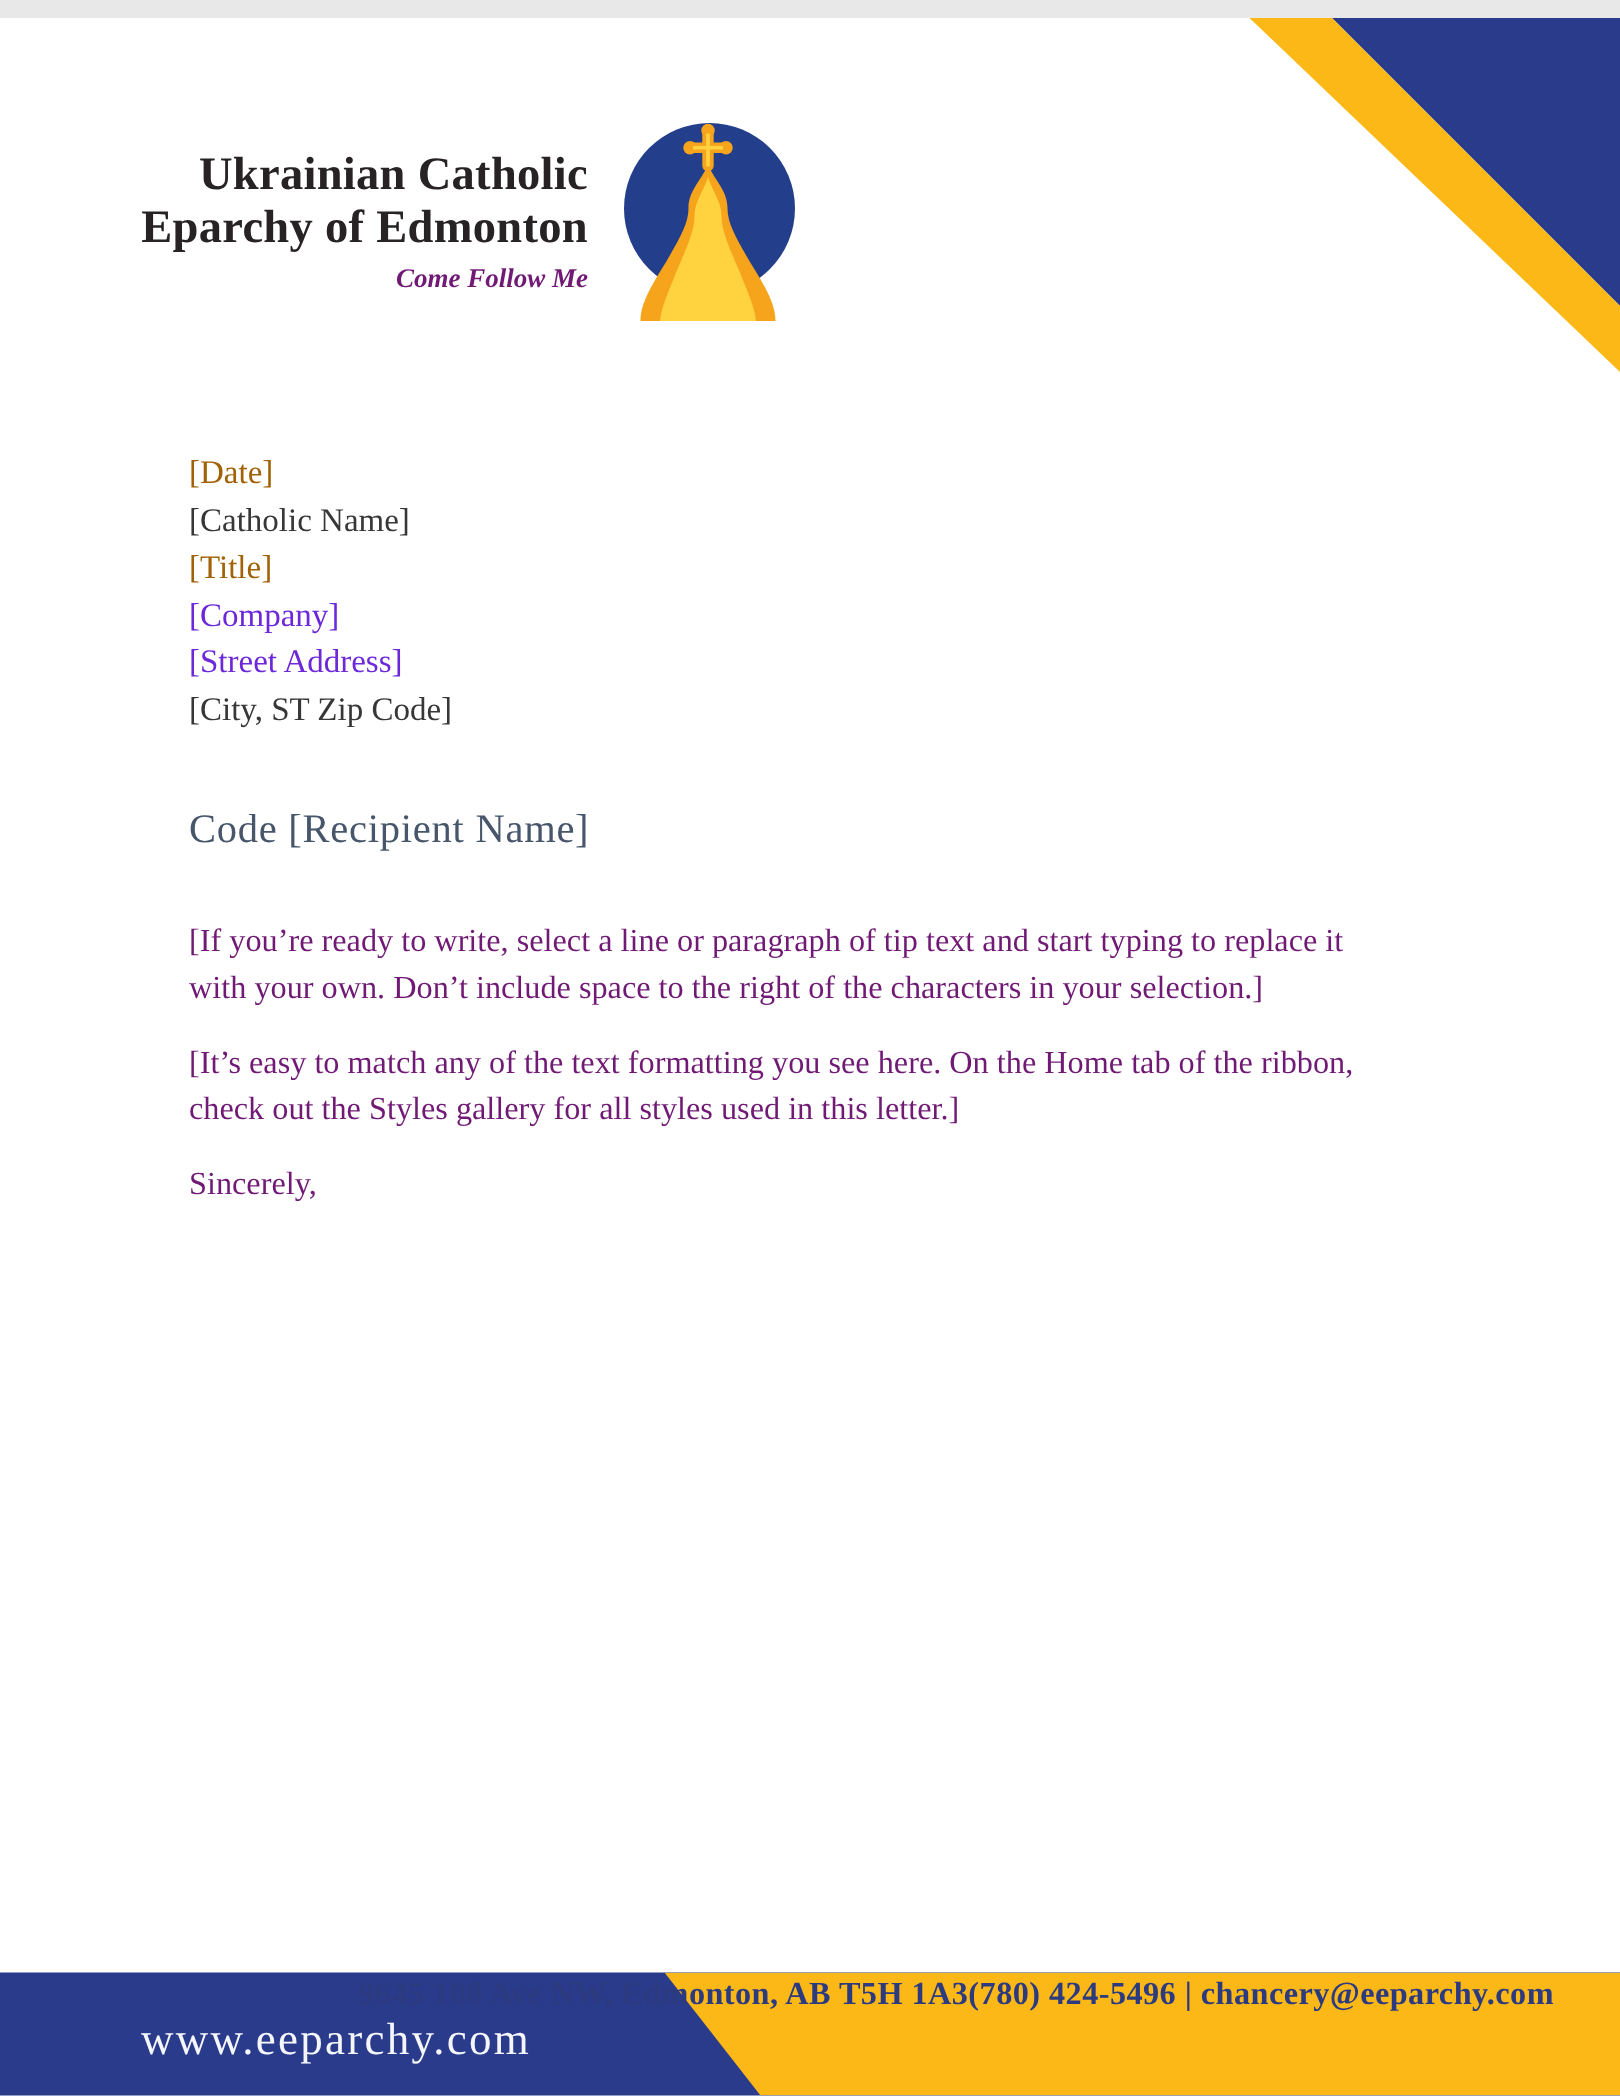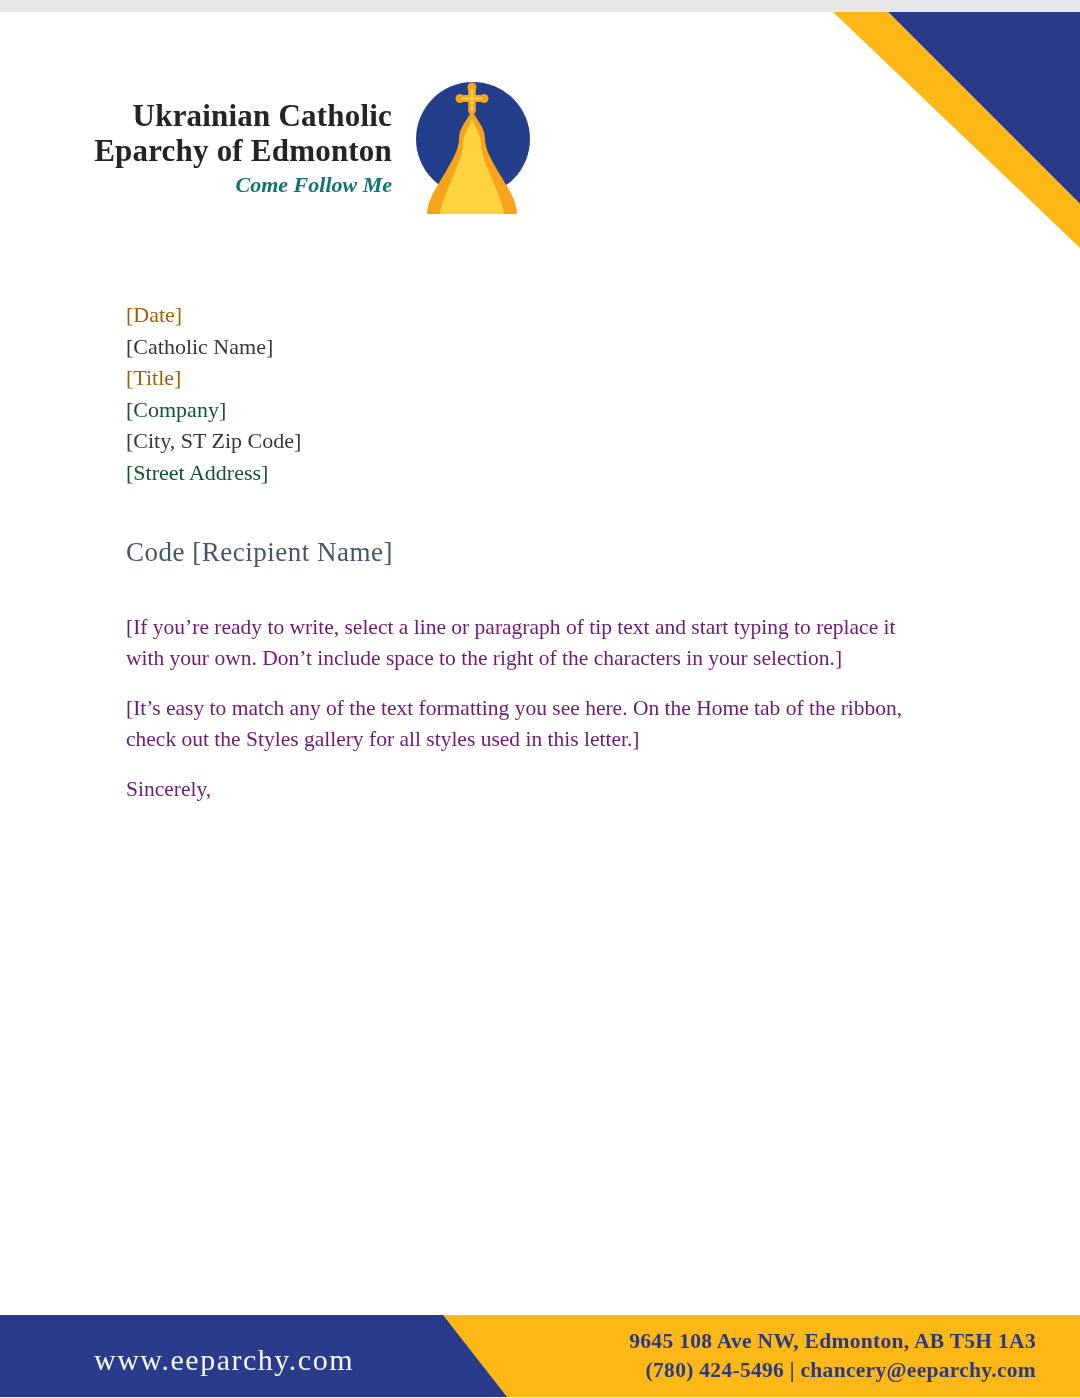--- a/index.html
+++ b/index.html
@@ -13,29 +13,29 @@
   }
 
   
   .corner-ribbon { position:absolute; top:0; right:0; width:300px; height:236px; }
 
   
   .letterhead { position:absolute; top:66px; left:0; right:0; display:flex; align-items:flex-start; }
   .org-en { width:392px; text-align:right; padding-top:20px; }
   .org-uk { flex:1; text-align:left; padding-top:17px; }
   .org-name { font-size:31px; line-height:35px; font-weight:700; color:#272325; letter-spacing:0.2px; }
-  .tagline { font-size:22px; line-height:34px; font-weight:700; font-style:italic; color:#0f766e; }
+  .tagline { font-size:18px; line-height:34px; font-weight:700; font-style:italic; color:#701a75; }
   .logo { width:128px; height:138px; margin:2px 14px 0 16px; flex:0 0 auto; }
 
   
   .letter-body { position:absolute; top:287px; left:126px; right:110px; color:#2f2f2f; }
   .recipient-line { font-size:22px; line-height:31.5px; }
   .recipient-line.dark { color:#373737; }
   .recipient-line.muted { color:#a16207; }
-  .recipient-line.muted-light { color:#14532d; }
+  .recipient-line.muted-light { color:#6d28d9; }
   .salutation {
     margin:46px 0 42px 0;
     font-size:27px; line-height:36px; font-weight:400;
     color:#47566b; letter-spacing:0.5px;
   }
   .letter-body p {
     margin:0 0 19px 0;
     max-width:800px;
     font-size:21.5px; line-height:31px;
     color:#701a75;
@@ -49,21 +49,21 @@
     position:absolute; inset:0; background:#fbb817;
     clip-path:polygon(443px 0, 1080px 0, 1080px 82px, 507px 82px);
   }
   .footer-site {
     position:absolute; left:0; top:0; width:448px; height:90px;
     display:flex; align-items:center; justify-content:center;
     color:#f4f6fb; font-size:30px; letter-spacing:1.5px;
   }
   .footer-contact {
     position:absolute; right:44px; top:0; height:82px;
-    display:flex; flex-direction:column; justify-content:center;
+    display:flex; flex-direction:row; justify-content:center;
     text-align:right; color:#2c3a80;
     font-size:21.5px; line-height:29px; font-weight:700; letter-spacing:0.3px;
   }
 </style>
 </head>
 <body>
 
 <div class="page">
 
   <svg class="corner-ribbon" viewBox="0 0 300 236" aria-hidden="true">
@@ -98,22 +98,22 @@
     </div>
 
   </header>
 
   <main class="letter-body">
     <div class="recipient-block">
       <div class="recipient-line muted">[Date]</div>
       <div class="recipient-line dark">[Catholic Name]</div>
       <div class="recipient-line muted">[Title]</div>
       <div class="recipient-line muted-light">[Company]</div>
+      <div class="recipient-line muted-light">[Street Address]</div>
       <div class="recipient-line dark">[City, ST Zip Code]</div>
-      <div class="recipient-line muted-light">[Street Address]</div>
     </div>
 
     <h1 class="salutation">Code [Recipient Name]</h1>
 
     <p>[If you’re ready to write, select a line or paragraph of tip text and start typing to replace it with your own. Don’t include space to the right of the characters in your selection.]</p>
     <p>[It’s easy to match any of the text formatting you see here. On the Home tab of the ribbon, check out the Styles gallery for all styles used in this letter.]</p>
 
     <p class="closing">Sincerely,</p>
   </main>
 

